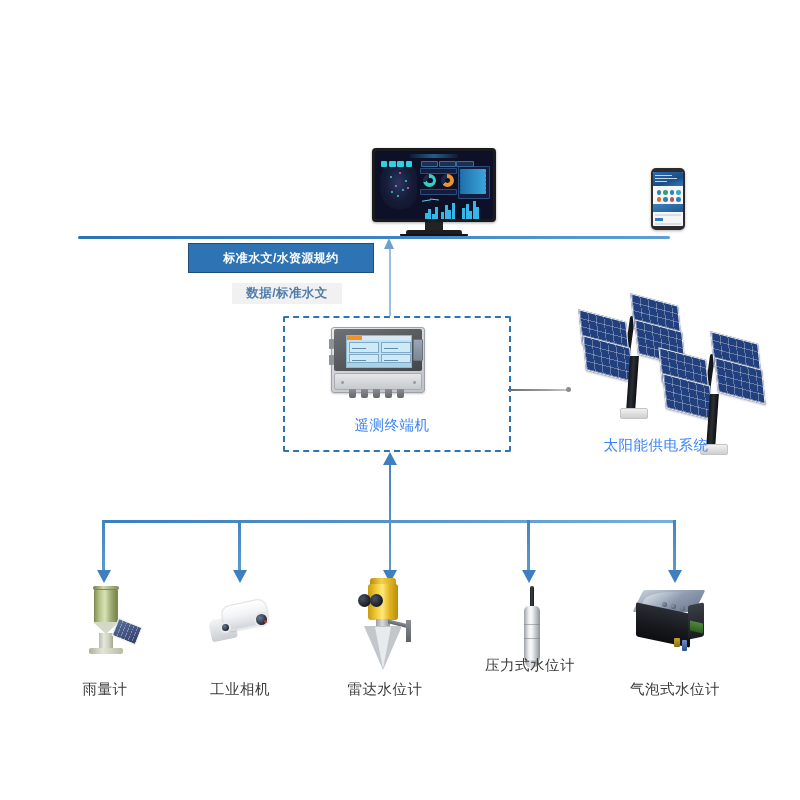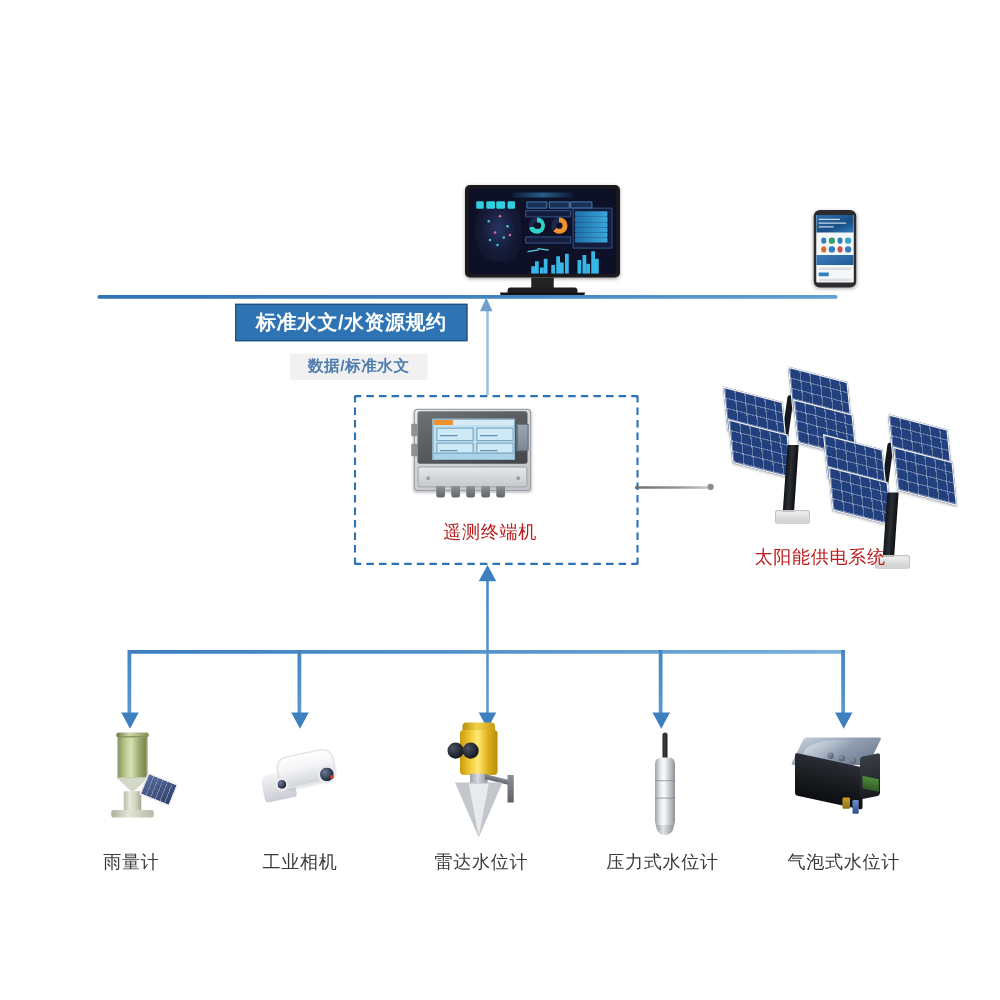--- a/index.html
+++ b/index.html
@@ -29,21 +29,21 @@
     text-align:center;
     line-height:1.1;
   }
 
   
   .protocol-box{
     position:absolute;
     background:#2E74B5;
     border:1.4px solid #1F4E79;
     color:#ffffff;
-    font-size:16px;
+    font-size:12px;
     font-weight:700;
     display:flex;align-items:center;justify-content:center;
     letter-spacing:.4px;
     box-sizing:border-box;
   }
   .transfer-box{
     position:absolute;
     background:#F1F1F1;
     color:#4F7CAC;
     font-size:12.5px;
@@ -120,21 +120,21 @@
   
   .caption{
     position:absolute;
     color:#3a3a3a;
     font-size:14.5px;
     text-align:center;
     letter-spacing:.5px;
     white-space:nowrap;
     transform:translateX(-50%);
   }
-  .caption-dark{color:#b91c1c;font-family:Liberation Mono, monospace;}
+  .caption-dark{color:#3b82f6;font-family:Liberation Mono, monospace;}
 
   
   .monitor{position:absolute;}
   .mon-bezel{
     position:absolute;left:0;top:0;
     width:124px;height:74px;
     background:#1b1b1e;
     border-radius:4px;
     padding:3px;
     box-sizing:border-box;
@@ -749,21 +749,21 @@
   </div>
   <div class="caption" style="left:385px;top:680px;">雷达水位计</div>
 
   <div class="sensor" style="left:516px;top:586px;">
     <div class="pl-cable" style="left:14px;top:0px;height:22px;"></div>
     <div class="pl-body" style="left:8px;top:20px;width:16px;height:58px;"></div>
     <div class="pl-ring" style="left:8px;top:38px;width:16px;"></div>
     <div class="pl-ring" style="left:8px;top:52px;width:16px;"></div>
     <div class="pl-tip" style="left:9px;top:74px;width:14px;height:8px;"></div>
   </div>
-  <div class="caption" style="left:530px;top:680px;text-align:right;">压力式水位计</div>
+  <div class="caption" style="left:530px;top:656px;text-align:right;">压力式水位计</div>
 
   <div class="sensor" style="left:630px;top:590px;">
     <div class="bl-top" style="left:8px;top:0px;width:62px;height:22px;"></div>
     <div class="bl-swoosh" style="left:14px;top:2px;width:46px;height:16px;"></div>
     <div class="bl-front" style="left:6px;top:18px;width:54px;height:34px;"></div>
     <div class="bl-side" style="left:58px;top:14px;width:16px;height:34px;"></div>
     <div class="bl-knob" style="left:32px;top:12px;"></div>
     <div class="bl-knob" style="left:41px;top:14px;"></div>
     <div class="bl-knob" style="left:50px;top:16px;"></div>
     <div class="bl-terminal" style="left:60px;top:32px;width:13px;height:10px;"></div>

